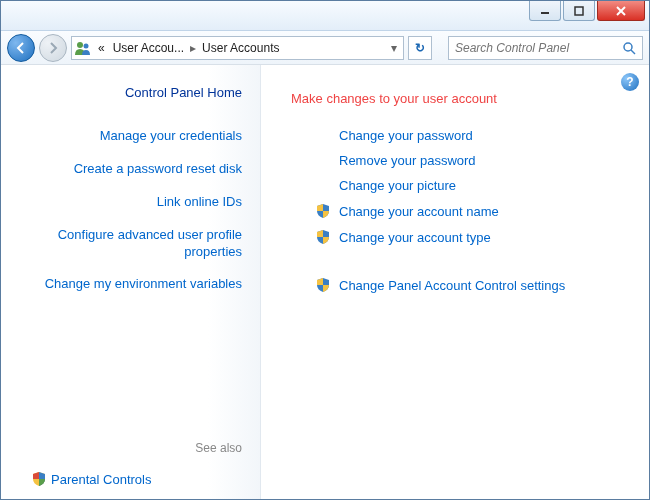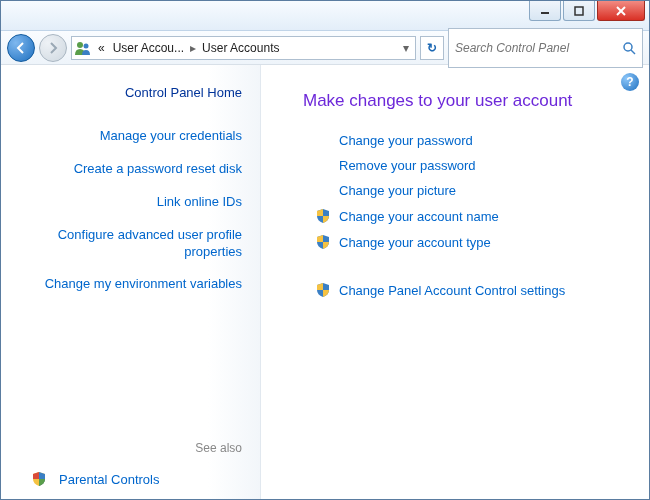--- a/index.html
+++ b/index.html
@@ -12,32 +12,32 @@
 .winbtn svg { display: block; }
 .navbar { height: 34px; display: flex; align-items: center; padding: 0 6px; gap: 4px; border-bottom: 1px solid #d8e0e8; background: linear-gradient(#f9fcff,#eef4fa); }
 .navbtn { width: 28px; height: 28px; border-radius: 50%; display: flex; align-items: center; justify-content: center; }
 .navbtn.back { background: radial-gradient(circle at 30% 30%, #7fb8ef, #1e6fbf); border: 1px solid #115a9e; }
 .navbtn.fwd { background: radial-gradient(circle at 30% 30%, #eef2f6, #cfd8e0); border: 1px solid #a9b6c2; }
 .addr { flex: 1; height: 24px; border: 1px solid #aebfd0; background: #fff; display: flex; align-items: center; font-size: 12px; color: #222; overflow: hidden; }
 .addr .seg { padding: 0 4px; white-space: nowrap; }
 .addr .arrow { color: #666; padding: 0 2px; }
 .addr .iconcell { width: 22px; display: flex; justify-content: center; }
 .refresh { width: 24px; height: 24px; border: 1px solid #aebfd0; background: #fff; display: flex; align-items: center; justify-content: center; color: #1b67b3; font-weight: bold; }
-.search { width: 195px; height: 40px; border: 1px solid #aebfd0; background: #fff; display: flex; align-items: center; padding: 0 6px; }
+.search { width: 195px; height: 24px; border: 1px solid #aebfd0; background: #fff; display: flex; align-items: center; padding: 0 6px; margin-left: 12px; }
 .search input { border: none; outline: none; flex: 1; font-style: italic; color: #888; font-size: 12px; font-family: inherit; background: transparent; }
 .body { flex: 1; display: flex; overflow: hidden; }
 .sidebar { width: 260px; background: linear-gradient(90deg,#fff 0%,#fff 80%,#f2f6fa 100%); border-right: 1px solid #e1e8ef; padding: 20px 18px 12px 30px; display: flex; flex-direction: column; text-align: right; }
 .cphome { color: #003399; font-size: 13px; margin-bottom: 28px; }
 .side-link { color: #0066cc; font-size: 13px; margin-bottom: 16px; line-height: 1.3; cursor: pointer; }
 .spacer { flex: 1; }
 .see-also { color: #888; font-size: 12px; margin-bottom: 16px; }
-.parental { display: flex; align-items: center; gap: 12px; color: #0066cc; font-size: 13px; cursor: pointer; }
+.parental { display: flex; align-items: center; gap: 4px; color: #0066cc; font-size: 13px; cursor: pointer; }
 .main { flex: 1; padding: 12px 18px 12px 30px; position: relative; }
 .help { position: absolute; top: 8px; right: 10px; width: 18px; height: 18px; border-radius: 50%; background: radial-gradient(circle at 30% 30%,#8cc6f9,#1e6fbf); color: #fff; font-weight: bold; display: flex; align-items: center; justify-content: center; font-size: 12px; cursor: pointer; }
-.heading { color: #6d28d9; font-size: 17px; margin: 14px 0 22px 12px; }
+.heading { color: #ef4444; font-size: 13px; margin: 14px 0 22px 0; }
 .action-list { margin-left: 24px; }
 .action { display: flex; align-items: center; gap: 8px; margin-bottom: 10px; color: #0066cc; font-size: 13px; cursor: pointer; }
 .action.noicon { padding-left: 24px; }
 .action.hover span.txt { text-decoration: underline; }
 .shield { width: 16px; height: 16px; flex-shrink: 0; }
 .gap { height: 22px; }
 .people-icon { width: 18px; height: 16px; }
 </style>
 </head>
 <body>

